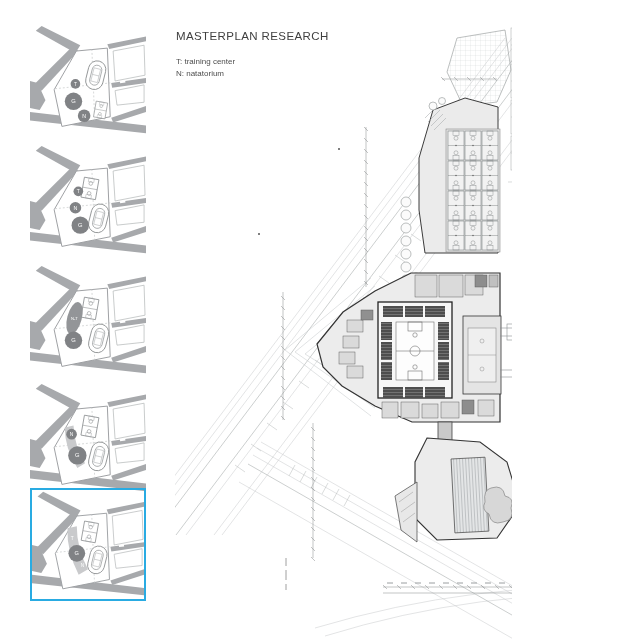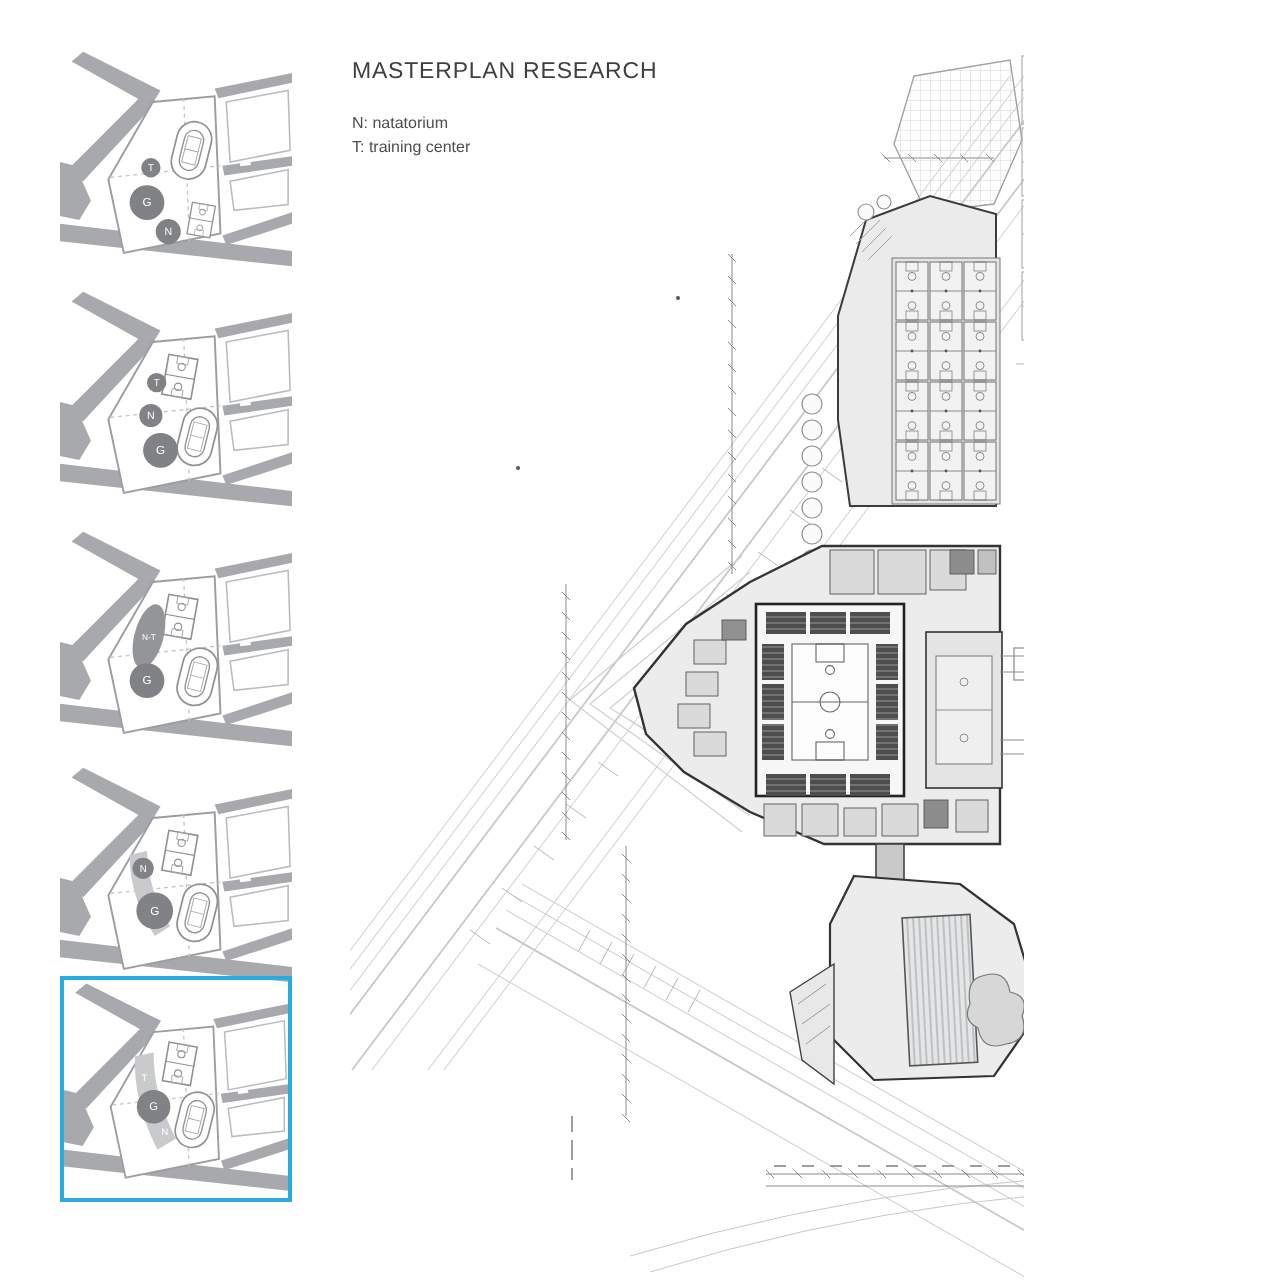--- a/index.html
+++ b/index.html
@@ -179,22 +179,22 @@
           <text class="mk" x="48" y="69" font-size="6" text-anchor="middle">G</text>
           </g>
         <text class="mk" x="54" y="82" font-size="5" text-anchor="middle">N</text>
       </svg>
     </div>
   </aside>
 
   <header class="head">
     <h1 class="title">MASTERPLAN RESEARCH</h1>
     <div class="legend">
+      <div>T: training center</div>
       <div>N: natatorium</div>
-      <div>T: training center</div>
     </div>
   </header>
 
   <main class="plan">
     <svg viewBox="0 0 465 630">
 
       <g stroke="#c6c9ca" stroke-width="0.5">
         <line x1="-45" y1="525" x2="330" y2="28"></line>
         <line x1="-38" y1="525" x2="337" y2="28"></line>
         <line x1="-30" y1="525" x2="345" y2="28"></line>

